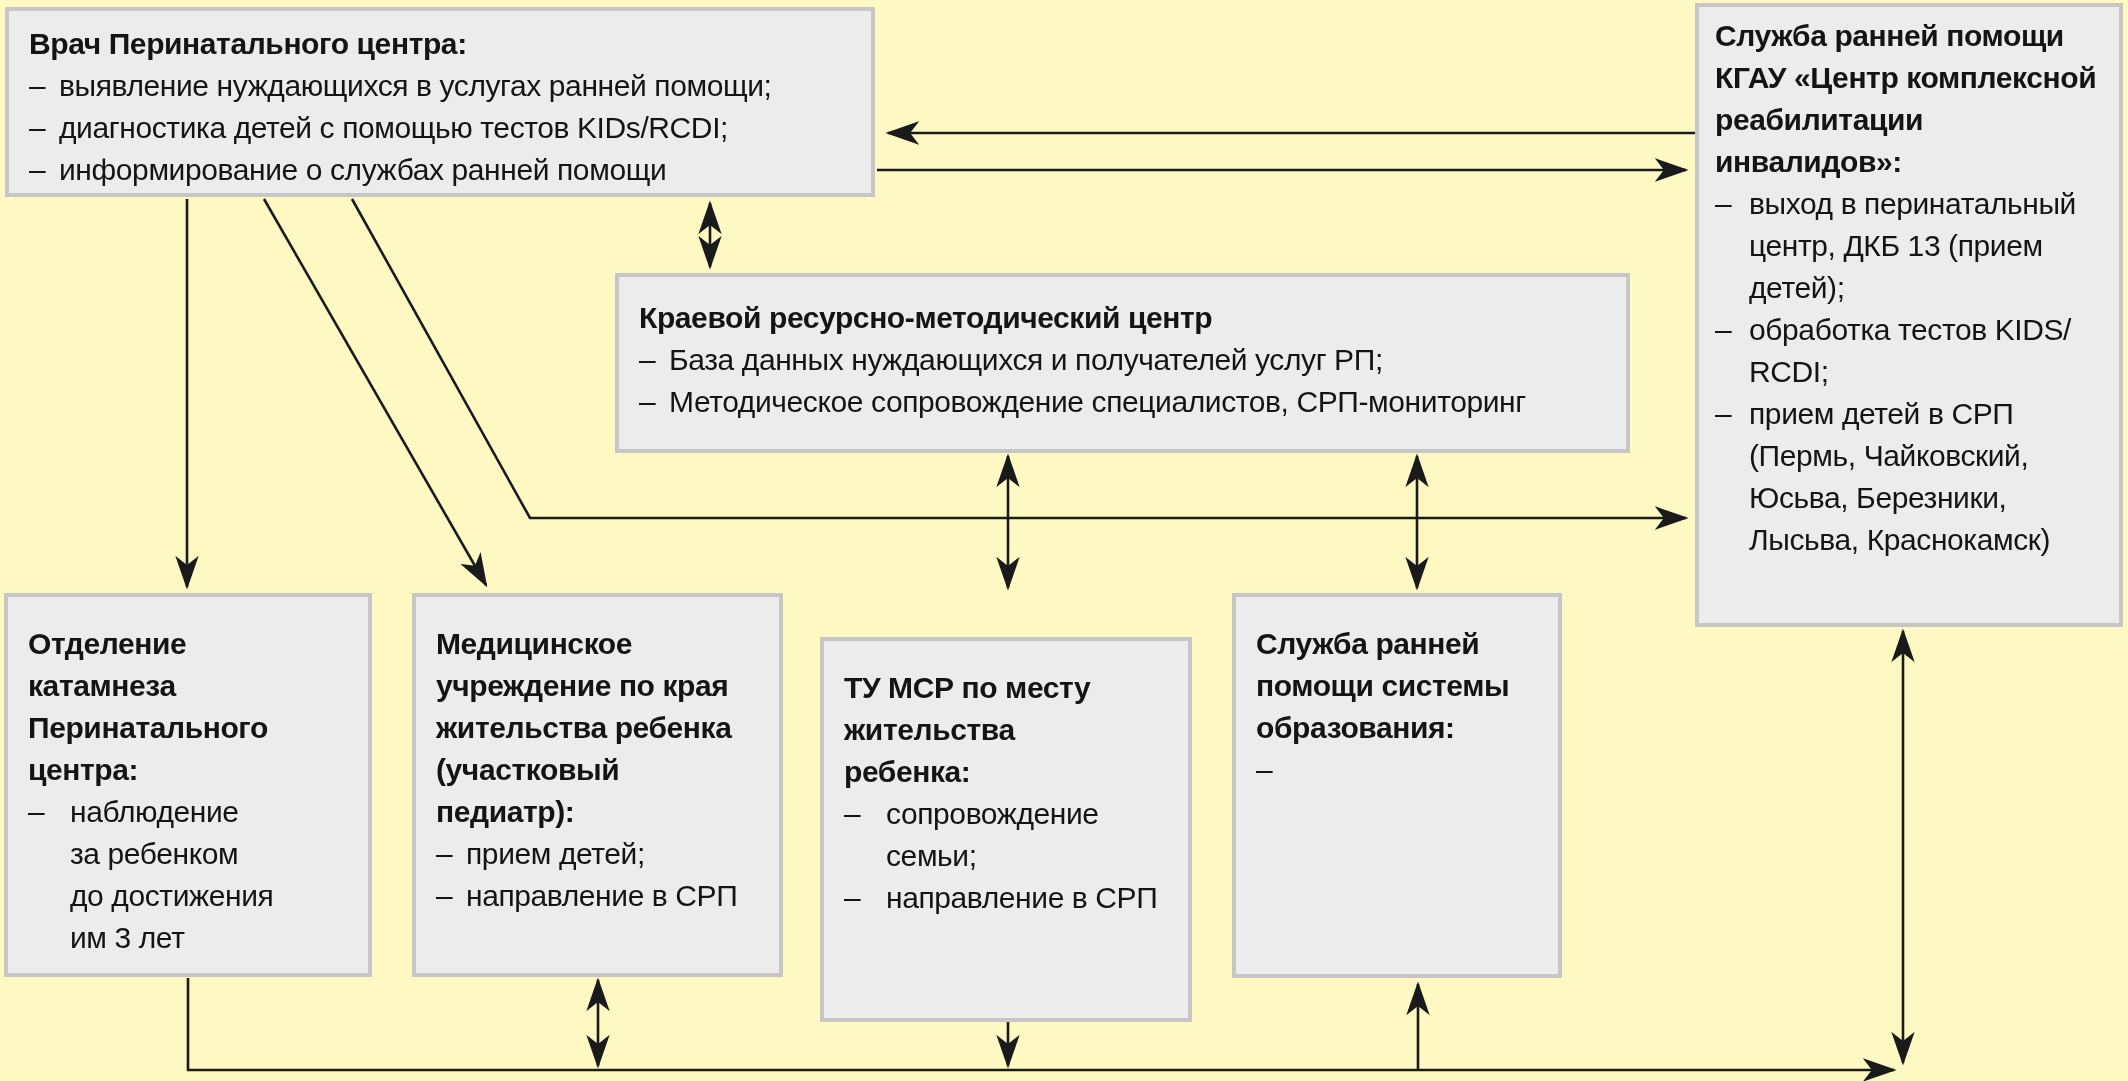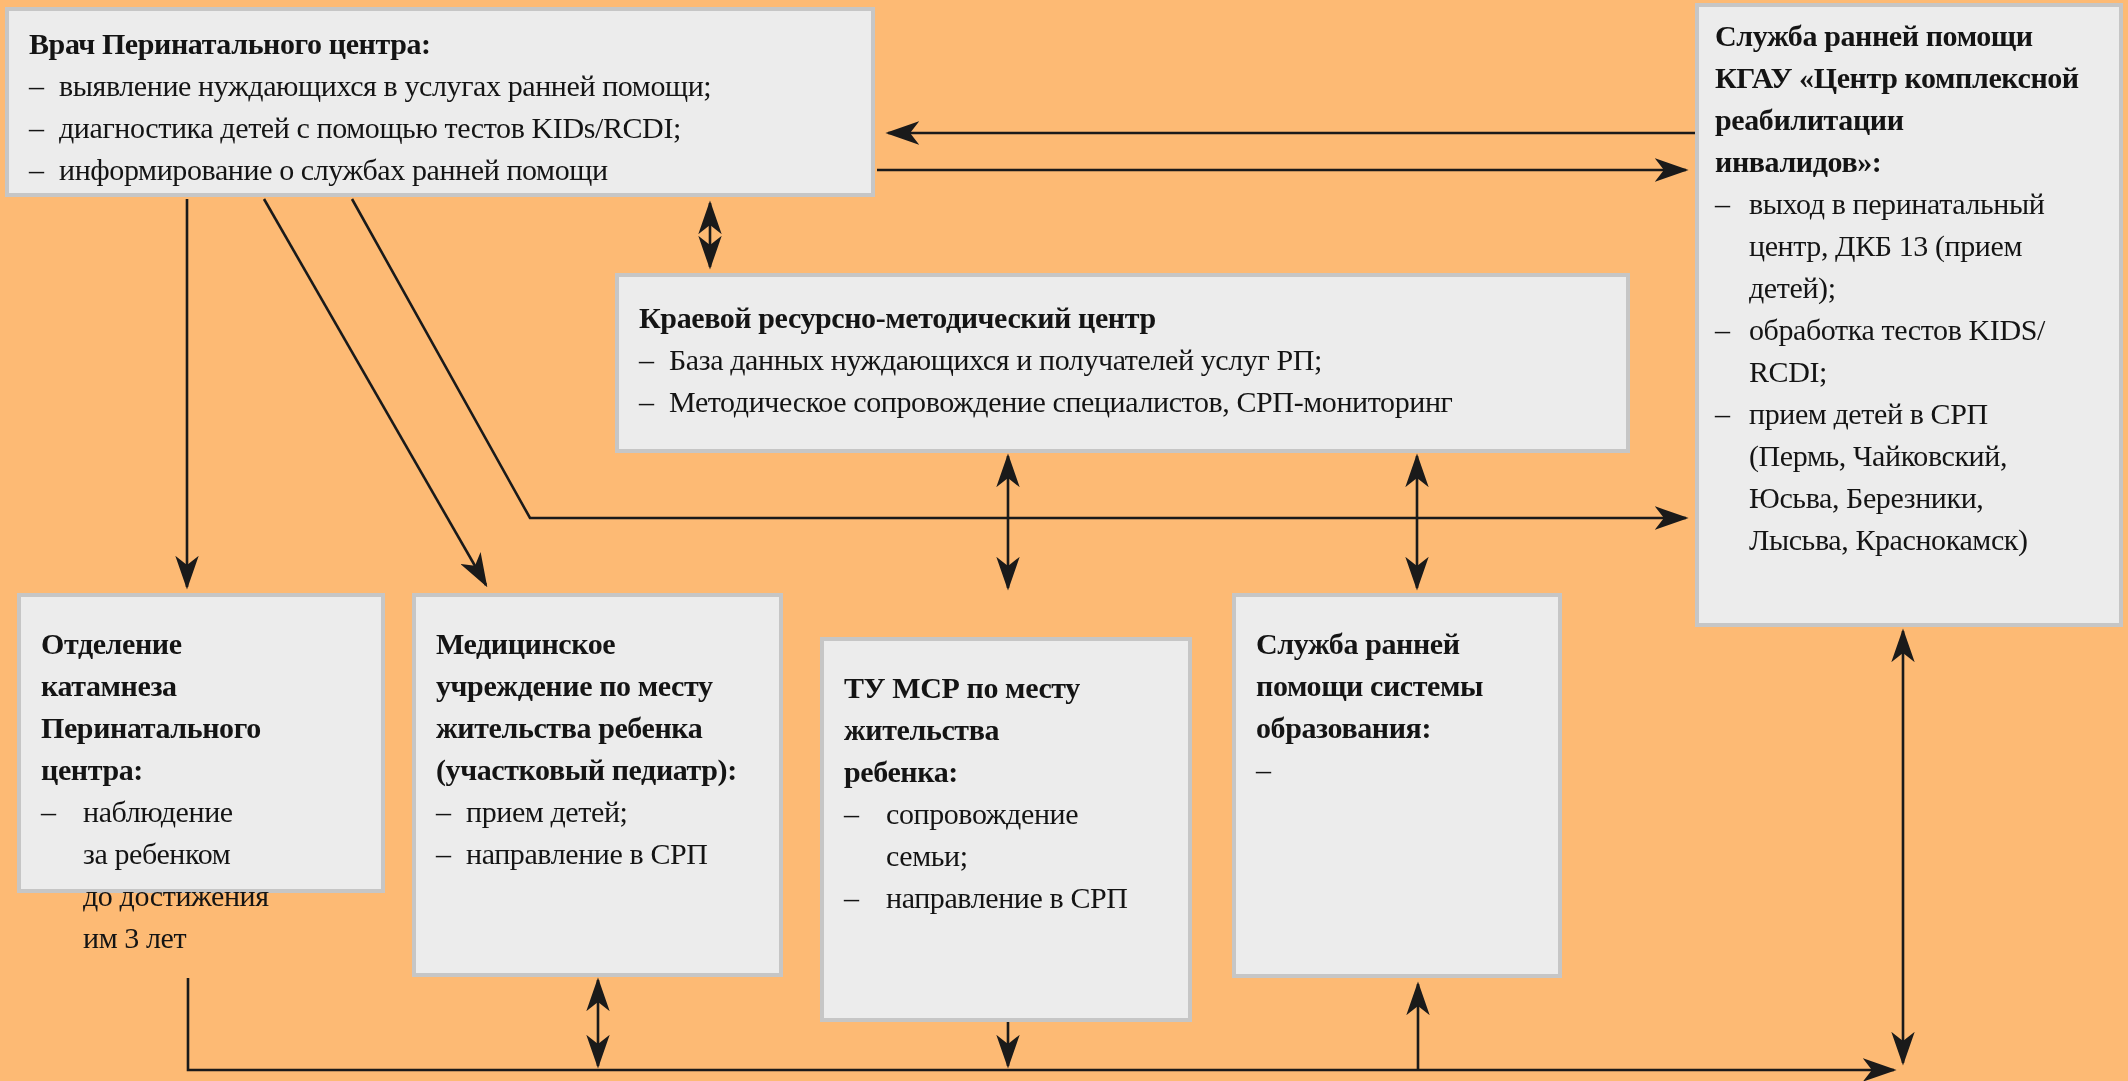--- a/index.html
+++ b/index.html
@@ -1,21 +1,21 @@
 <!DOCTYPE html>
 <html><head>
 <meta charset="utf-8">
 <style>
   html, body { margin: 0; padding: 0; background: #ffffff; }
   #canvas {
     position: relative;
     width: 2128px;
     height: 1081px;
-    background: #fdba74;
-    font-family: Liberation Serif, serif;
+    background: #fef9c3;
+    font-family: Liberation Sans, sans-serif;
     color: #141414;
     overflow: hidden;
   }
   #connector-layer {
     position: absolute;
     left: 0; top: 0;
     width: 2128px;
     height: 1081px;
   }
   .box {
@@ -36,21 +36,21 @@
   .item { display: flex; }
   .item .dash { flex: 0 0 30px; }
   .gap-wide .item .dash { flex: 0 0 42px; }
   .gap-mid  .item .dash { flex: 0 0 34px; }
   .item .itext { white-space: pre-line; flex: 1 1 auto; }
 
   
   #box-perinatal-doctor { left: 5px;    top: 7px;   width: 870px;  height: 190px; padding-top: 12px; }
   #box-rehab-service    { left: 1695px; top: 3px;   width: 428px;  height: 624px; padding-top: 8px; padding-left: 16px; }
   #box-resource-center  { left: 615px;  top: 273px; width: 1015px; height: 180px; padding-top: 20px; }
-  #box-katamnez         { left: 17px;    top: 593px; width: 368px;  height: 300px; }
+  #box-katamnez         { left: 4px;    top: 593px; width: 368px;  height: 384px; }
   #box-medical          { left: 412px;  top: 593px; width: 371px;  height: 384px; }
   #box-tu-msr           { left: 820px;  top: 593px; width: 372px;  height: 385px; margin-top: 44px; }
   #box-education        { left: 1232px; top: 593px; width: 330px;  height: 385px; }
 </style>
 </head>
 <body>
 
 <div id="canvas">
 
   <svg id="connector-layer" viewBox="0 0 2128 1081" xmlns="http://www.w3.org/2000/svg">
@@ -159,21 +159,21 @@
           <span class="itext">наблюдение
 за ребенком
 до достижения
 им 3 лет</span>
         </div>
       </div>
   </div>
 
   <div class="box" id="box-medical">
     <div class="title">Медицинское
-учреждение по месту
+учреждение по края
 жительства ребенка
 (участковый педиатр):</div>
     <div class="items">
         <div class="item">
           <span class="dash">–</span>
           <span class="itext">прием детей;</span>
         </div>
         <div class="item">
           <span class="dash">–</span>
           <span class="itext">направление в СРП</span>

